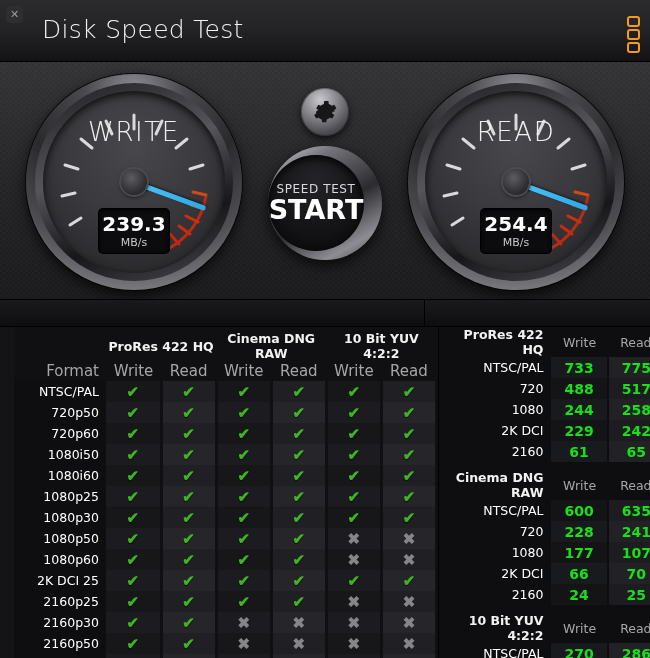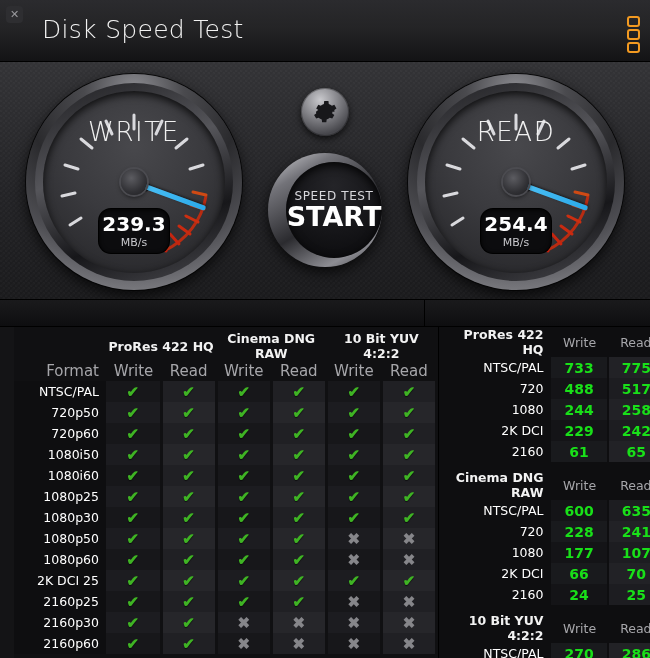--- a/index.html
+++ b/index.html
@@ -98,46 +98,46 @@
   }
   .needle-tail{
     position:absolute; left:50%; top:50%; width:16px; height:9px;
     margin:-4.5px 0 0 0; transform-origin:0 50%;
     background:linear-gradient(90deg,#24242a,#101013);
     border-radius:3px; z-index:2;
   }
   .readout{
     position:absolute; left:50%; bottom:20px; transform:translateX(-50%);
     width:70px; padding:5px 0 4px; text-align:center;
-    background:#0c0c0e; border-radius:12px;
+    background:#0c0c0e; border-radius:4px;
     box-shadow:inset 0 1px 4px rgba(0,0,0,.9), 0 0 0 1px #000;
     z-index:5;
   }
   .readout .val{ font-size:20px; font-weight:bold; color:#fff; line-height:1;
     font-family:"DejaVu Sans", sans-serif;}
   .readout .unit{ font-size:11px; color:#c8c8cc; margin-top:2px;
     font-family:"DejaVu Sans", sans-serif;}
 
   
   .gear-btn{
     position:absolute; left:50%; top:26px; margin-left:-24px;
     width:48px; height:48px; border-radius:50%; cursor:pointer;
     background:radial-gradient(circle at 40% 25%, #c9c9cd 0%, #8b8b90 35%, #46464b 75%, #6d6d72 100%);
     box-shadow:0 3px 7px rgba(0,0,0,.7), inset 0 0 0 1px rgba(0,0,0,.3);
     display:flex; align-items:center; justify-content:center;
   }
   .gear-btn svg{ width:26px; height:26px; }
 
   
   .start-btn{
-    position:absolute; left:50%; top:91px; margin-left:-57px;
+    position:absolute; left:50%; top:84px; margin-left:-57px;
     width:114px; height:114px; border-radius:50%; cursor:pointer;
     background:linear-gradient(150deg,#d6d6da 0%,#737379 22%,#2b2b2f 55%,#8d8d93 82%,#3c3c41 100%);
     box-shadow:0 5px 14px rgba(0,0,0,.75);
-    display:flex; align-items:center; justify-content:flex-end;
+    display:flex; align-items:center; justify-content:flex-start;
   }
   .start-inner{
     width:96px; height:96px; border-radius:50%;
     background:radial-gradient(circle at 50% 25%, #242428 0%, #151518 55%, #08080a 100%);
     box-shadow:inset 0 3px 10px rgba(0,0,0,.9);
     display:flex; flex-direction:column; align-items:center; justify-content:center;
   }
   .start-inner .s1{ font-size:12px; letter-spacing:.6px; color:#d8d8dc;
     font-family:"DejaVu Sans", sans-serif;}
   .start-inner .s2{ font-size:27px; font-weight:bold; color:#fff; line-height:1.05;
@@ -460,20 +460,29 @@
             <tr>
               <td class="fmt">2160p30</td>
               <td class="cell w"><span class="mk ok">✔</span></td>
               <td class="cell r"><span class="mk ok">✔</span></td>
               <td class="cell w"><span class="mk no">✖</span></td>
               <td class="cell r"><span class="mk no">✖</span></td>
               <td class="cell w"><span class="mk no">✖</span></td>
               <td class="cell r"><span class="mk no">✖</span></td>
             </tr>
             <tr>
+              <td class="fmt">2160p50</td>
+              <td class="cell w"><span class="mk ok">✔</span></td>
+              <td class="cell r"><span class="mk ok">✔</span></td>
+              <td class="cell w"><span class="mk no">✖</span></td>
+              <td class="cell r"><span class="mk no">✖</span></td>
+              <td class="cell w"><span class="mk no">✖</span></td>
+              <td class="cell r"><span class="mk no">✖</span></td>
+            </tr>
+            <tr>
               <td class="fmt">2160p60</td>
               <td class="cell w"><span class="mk ok">✔</span></td>
               <td class="cell r"><span class="mk ok">✔</span></td>
               <td class="cell w"><span class="mk no">✖</span></td>
               <td class="cell r"><span class="mk no">✖</span></td>
               <td class="cell w"><span class="mk no">✖</span></td>
               <td class="cell r"><span class="mk no">✖</span></td>
             </tr>
           </tbody>
       </table>

